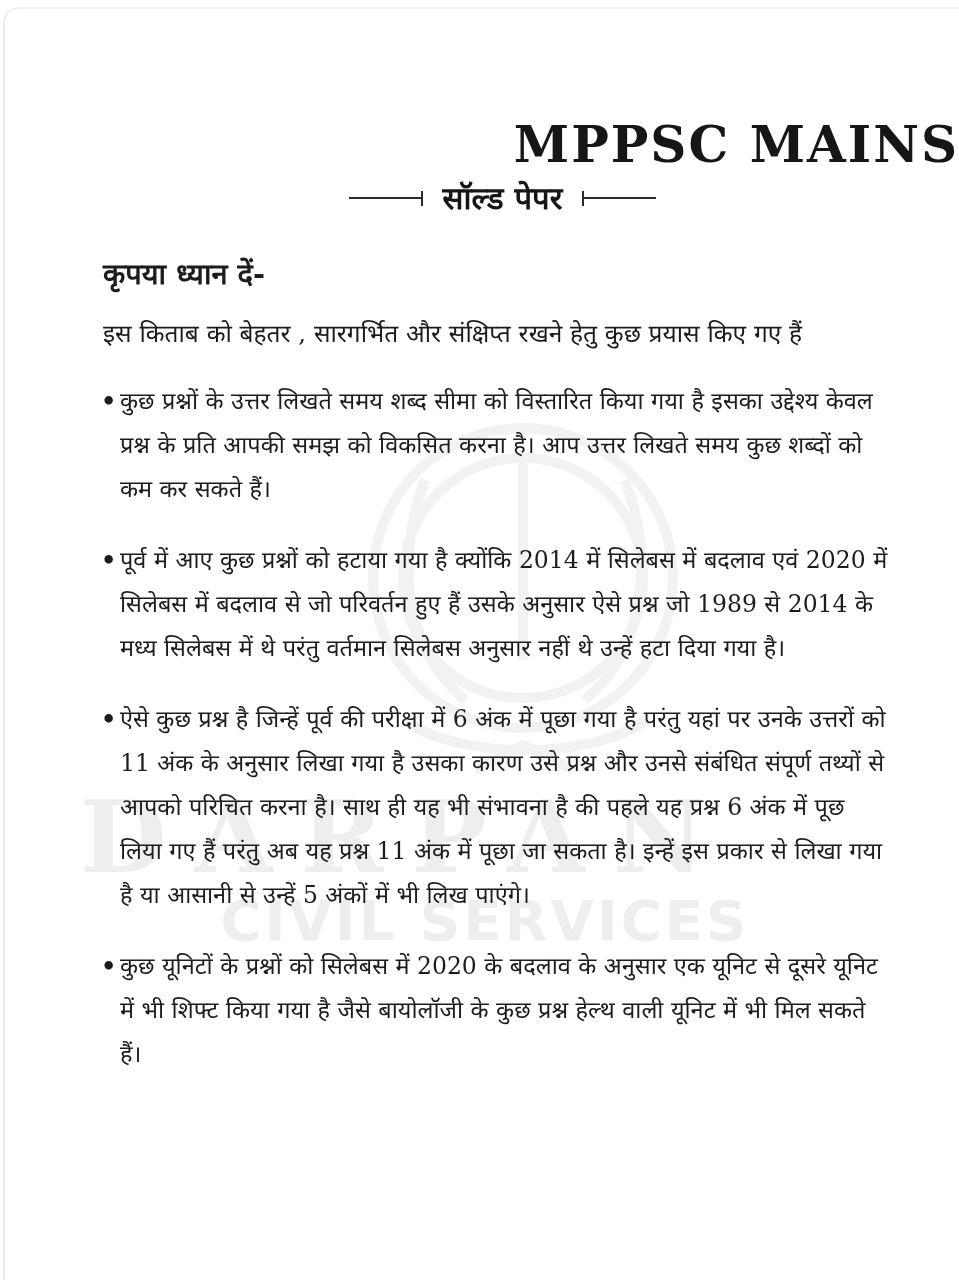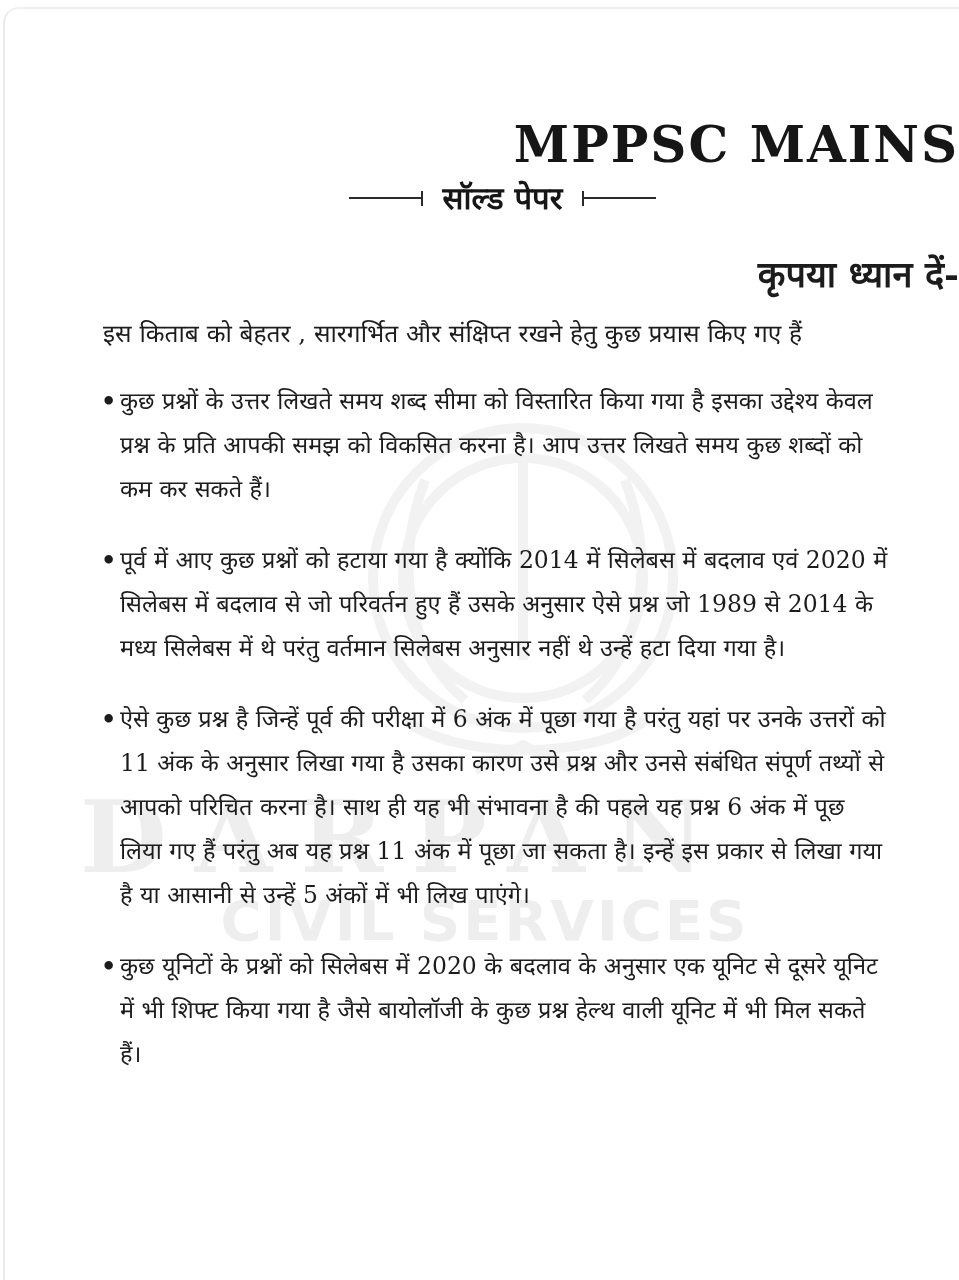--- a/index.html
+++ b/index.html
@@ -101,25 +101,24 @@
   }
   .rule-group { display: flex; align-items: center; }
   .subtitle-text {
     font-weight: bold;
     font-size: 31px;
     line-height: 34px;
     color: #161616;
     padding: 0 6px;
   }
   .attention-heading {
-    margin: 43px 0 0 59px;
-    font-weight: bold;
-    font-size: 36px;
+    margin: 43px 0 0 103px;
+    font-weight: bold;
+    font-size: 29px;
     line-height: 32px;
-    text-align: right;
   }
   .intro-line {
     margin: 29px 0 0 103px;
     width: 760px;
     font-weight: normal;
     font-size: 24.5px;
     line-height: 30px;
   }
   .bullet-list {
     margin: 30px 0 0 103px;

